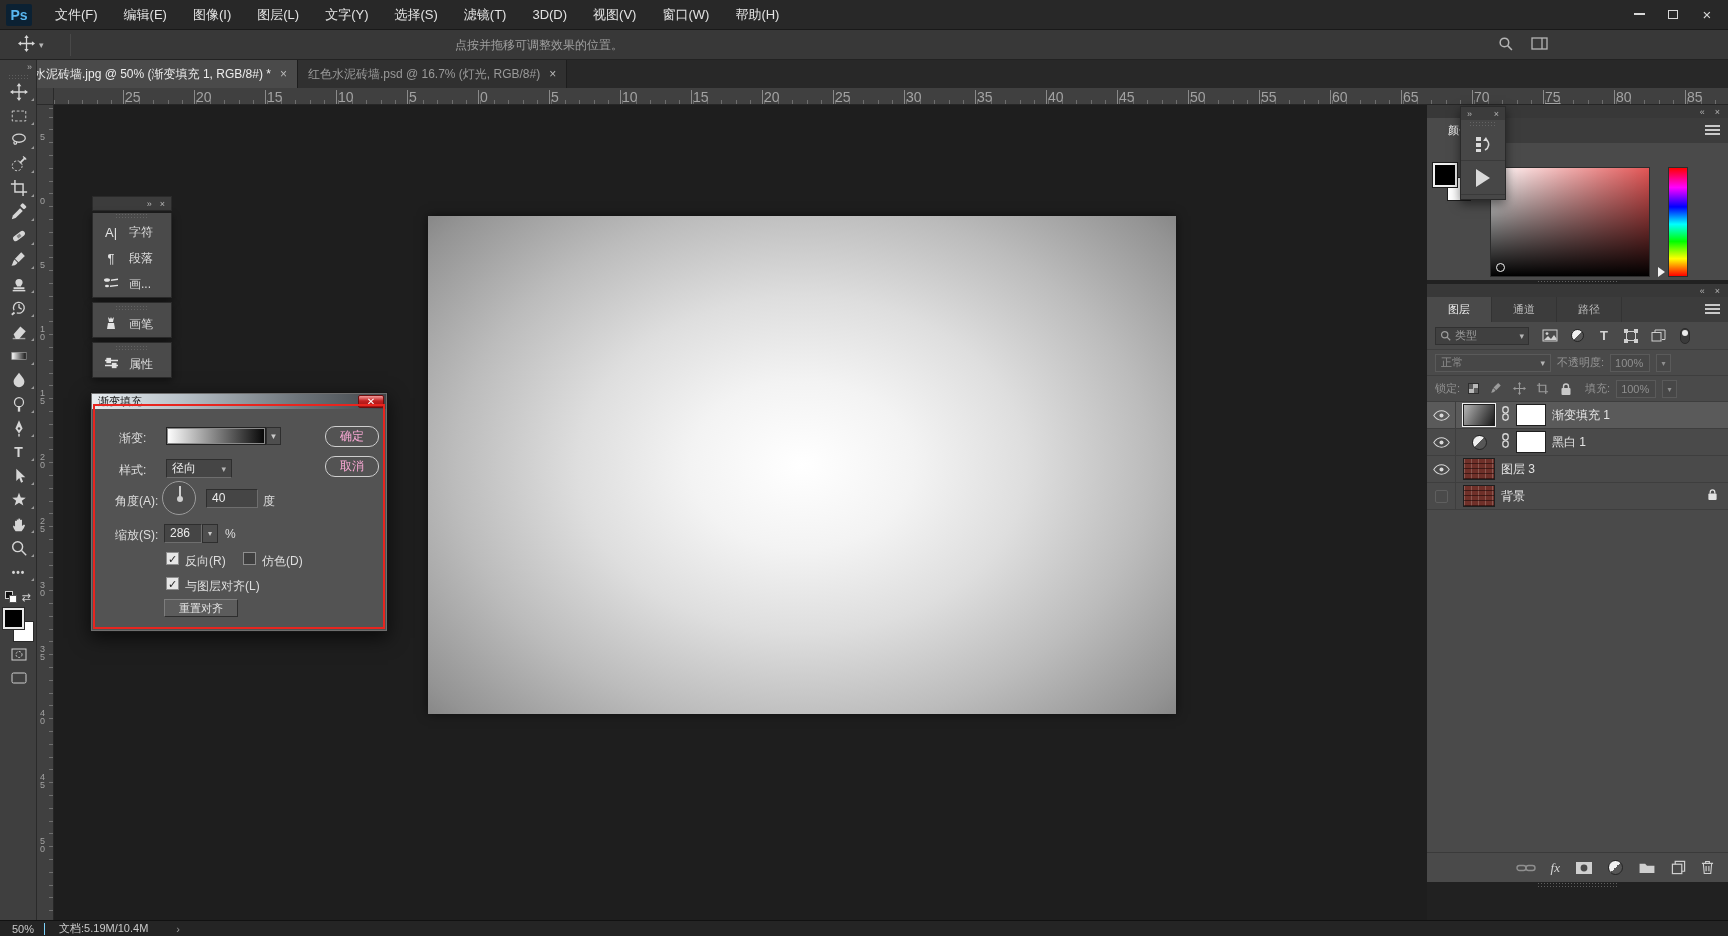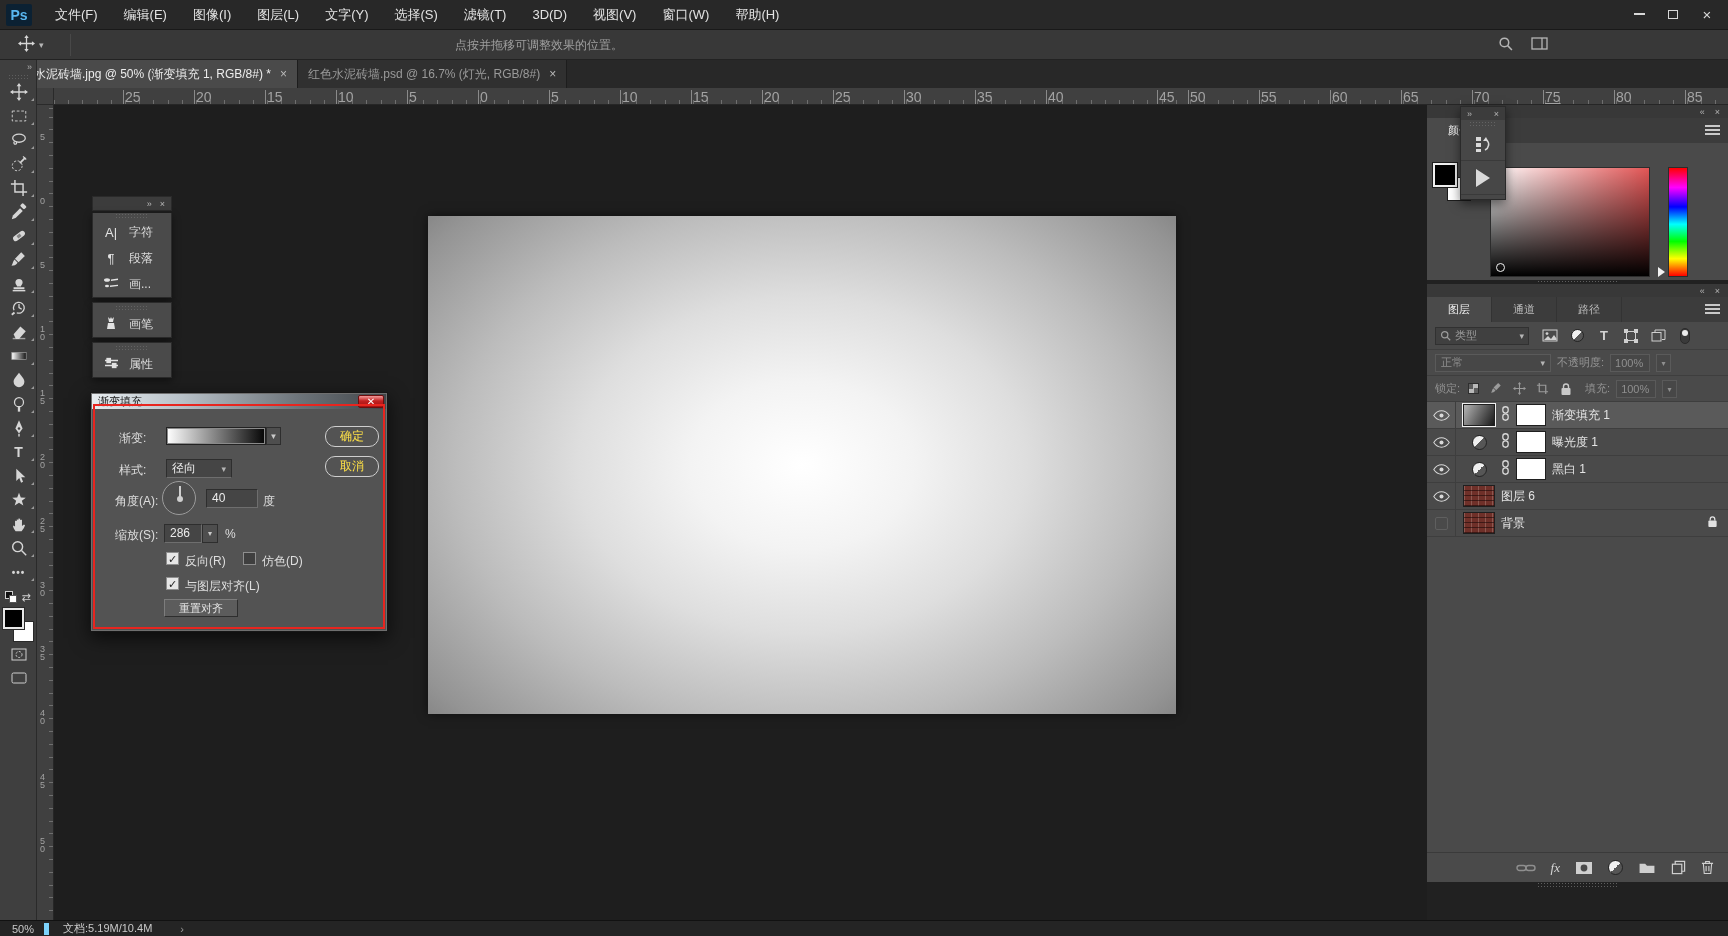--- a/index.html
+++ b/index.html
@@ -104,21 +104,21 @@
     color:#ececec; font-size:12px; padding:1px 5px; display:flex; justify-content:space-between; align-items:center; }
   .grad-swatch { position:absolute; left:75px; top:34px; width:100px; height:18px;
     background:linear-gradient(to right,#ffffff,#050505); border:1px solid #222; box-shadow:inset 0 0 0 1px #8a8a8a; }
   .grad-drop { position:absolute; left:175px; top:34px; width:15px; height:18px; background:#4e4e4e;
     border:1px solid #2e2e2e; color:#c9c9c9; font-size:8px; text-align:center; line-height:17px; }
   .dial { position:absolute; left:71px; top:88px; width:34px; height:34px; border-radius:50%;
     border:1px solid #9b9b9b; background:#4e4e4e; }
   .dial .needle { position:absolute; left:16px; top:4px; width:2px; height:13px; background:#cfcfcf; }
   .dial .hub { position:absolute; left:14px; top:14px; width:6px; height:6px; border-radius:50%; background:#cfcfcf; }
   .pill-btn { position:absolute; width:54px; height:21px; border:1px solid #cfcfcf; border-radius:10px;
-    background:transparent; color:#fde047; font-size:12px; text-align:center; line-height:19px; }
+    background:transparent; color:#f9a8d4; font-size:12px; text-align:center; line-height:19px; }
   .cb { position:absolute; width:13px; height:13px; border:1px solid #8e8e8e; background:#3f3f3f; }
   .cb.checked { background:#e6e6e6; color:#222; font-size:11px; line-height:12px; text-align:center; font-weight:bold; }
   .reset-btn { position:absolute; left:73px; top:206px; width:74px; height:18px; background:#5c5c5c;
     border:1px solid #2e2e2e; border-top-color:#7d7d7d; border-left-color:#7d7d7d; color:#e4e4e4;
     font-size:11px; text-align:center; line-height:16px; }
 
   
   .dock { position:absolute; left:1427px; top:105px; width:301px; height:815px; background:#212121; }
   .grp-head { height:13px; background:#383838; display:flex; justify-content:flex-end; align-items:center;
     gap:10px; padding:0 8px; color:#b4b4b4; font-size:9px; }
@@ -182,21 +182,21 @@
   .lname { color:#e4e4e4; font-size:12px; }
   .row-lock { position:absolute; right:10px; }
   .layers-footer { position:absolute; left:0; bottom:0; width:100%; height:30px; border-top:1px solid #3a3a3a;
     display:flex; align-items:center; justify-content:flex-end; gap:15px; padding-right:14px; }
   .ft-ico { display:flex; align-items:center; justify-content:center; color:#cfcfcf; }
   .fx { font-style:italic; font-size:13px; color:#d6d6d6; font-family:"Liberation Serif","DejaVu Serif",serif;text-align:right; }
 
   
   .statusbar { position:absolute; left:0; top:920px; width:1728px; height:16px; background:#242424;
     border-top:1px solid #111; display:flex; align-items:center; color:#c9c9c9; font-size:11px; }
-  .sb-zoom { padding:0 10px 0 12px; border-right:5px solid #7dd3fc;text-align:right; }
+  .sb-zoom { padding:0 10px 0 12px; border-right:1px solid #7dd3fc;text-align:right; }
   .sb-doc { padding:0 14px; }
   .sb-arrow { color:#9a9a9a; margin-left:14px; }
 </style>
 </head>
 <body>
 
 <div id="app">
 
   <div class="menubar">
     <div class="ps-logo">Ps</div>
@@ -272,21 +272,21 @@
       <span class="rh-label" style="left: 355px;">5</span>
       <span class="rh-label" style="left: 426px;">0</span>
       <span class="rh-label" style="left: 497px;">5</span>
       <span class="rh-label" style="left: 568px;">10</span>
       <span class="rh-label" style="left: 639px;">15</span>
       <span class="rh-label" style="left: 710px;">20</span>
       <span class="rh-label" style="left: 781px;">25</span>
       <span class="rh-label" style="left: 852px;">30</span>
       <span class="rh-label" style="left: 923px;">35</span>
       <span class="rh-label" style="left: 994px;">40</span>
-      <span class="rh-label" style="left: 1065px; margin-left: 40px;">45</span>
+      <span class="rh-label" style="left: 1065px;">45</span>
       <span class="rh-label" style="left: 1136px;">50</span>
       <span class="rh-label" style="left: 1207px;">55</span>
       <span class="rh-label" style="left: 1278px;">60</span>
       <span class="rh-label" style="left: 1349px;">65</span>
       <span class="rh-label" style="left: 1420px;">70</span>
       <span class="rh-label" style="left: 1491px; text-decoration: underline;">75</span>
       <span class="rh-label" style="left: 1562px;">80</span>
       <span class="rh-label" style="left: 1633px;">85</span>
     </div>
   <div class="ruler-v" id="rulerV">
@@ -715,52 +715,33 @@
               </div>
               <div class="row-body">
                 <span style="width: 32px; display: flex; justify-content: center;">
                   <span class="half-circle"></span>
                 </span>
                 <span><svg width="9" height="17" viewBox="0 0 10 18" fill="none" stroke="#d9d9d9" stroke-width="1.4">
                     <rect x="2" y="1.5" width="6" height="7" rx="3"></rect>
                     <rect x="2" y="9.5" width="6" height="7" rx="3"></rect>
                   </svg></span>
                 <span class="mask-thumb"></span>
-                <span class="lname">曝光度 1</span>
-              </div>
-            </div>
-            <div class="layer-row">
-              <div class="eye-cell">
-                <svg viewBox="0 0 22 14">
-                  <path d="M1 7c3-4.5 7-6 10-6s7 1.5 10 6c-3 4.5-7 6-10 6S4 11.5 1 7z" fill="none" stroke="#d9d9d9" stroke-width="1.3"></path>
-                  <circle cx="11" cy="7" r="2.6" fill="#d9d9d9"></circle>
-                </svg>
-              </div>
-              <div class="row-body">
-                <span style="width: 32px; display: flex; justify-content: center;">
-                  <span class="half-circle"></span>
-                </span>
-                <span><svg width="9" height="17" viewBox="0 0 10 18" fill="none" stroke="#d9d9d9" stroke-width="1.4">
-                    <rect x="2" y="1.5" width="6" height="7" rx="3"></rect>
-                    <rect x="2" y="9.5" width="6" height="7" rx="3"></rect>
-                  </svg></span>
-                <span class="mask-thumb"></span>
                 <span class="lname">黑白 1</span>
               </div>
             </div>
             <div class="layer-row">
               <div class="eye-cell">
                 <svg viewBox="0 0 22 14">
                   <path d="M1 7c3-4.5 7-6 10-6s7 1.5 10 6c-3 4.5-7 6-10 6S4 11.5 1 7z" fill="none" stroke="#d9d9d9" stroke-width="1.3"></path>
                   <circle cx="11" cy="7" r="2.6" fill="#d9d9d9"></circle>
                 </svg>
               </div>
               <div class="row-body">
                 <span class="lthumb brick"></span>
-                <span class="lname">图层 6</span>
+                <span class="lname">图层 3</span>
               </div>
             </div>
             <div class="layer-row">
               <div class="eye-cell">
                 <span class="eye-empty"></span>
               </div>
               <div class="row-body">
                 <span class="lthumb brick"></span>
                 <span class="lname">背景</span>
                 <span class="row-lock"><svg width="11" height="13" viewBox="0 0 12 14">

